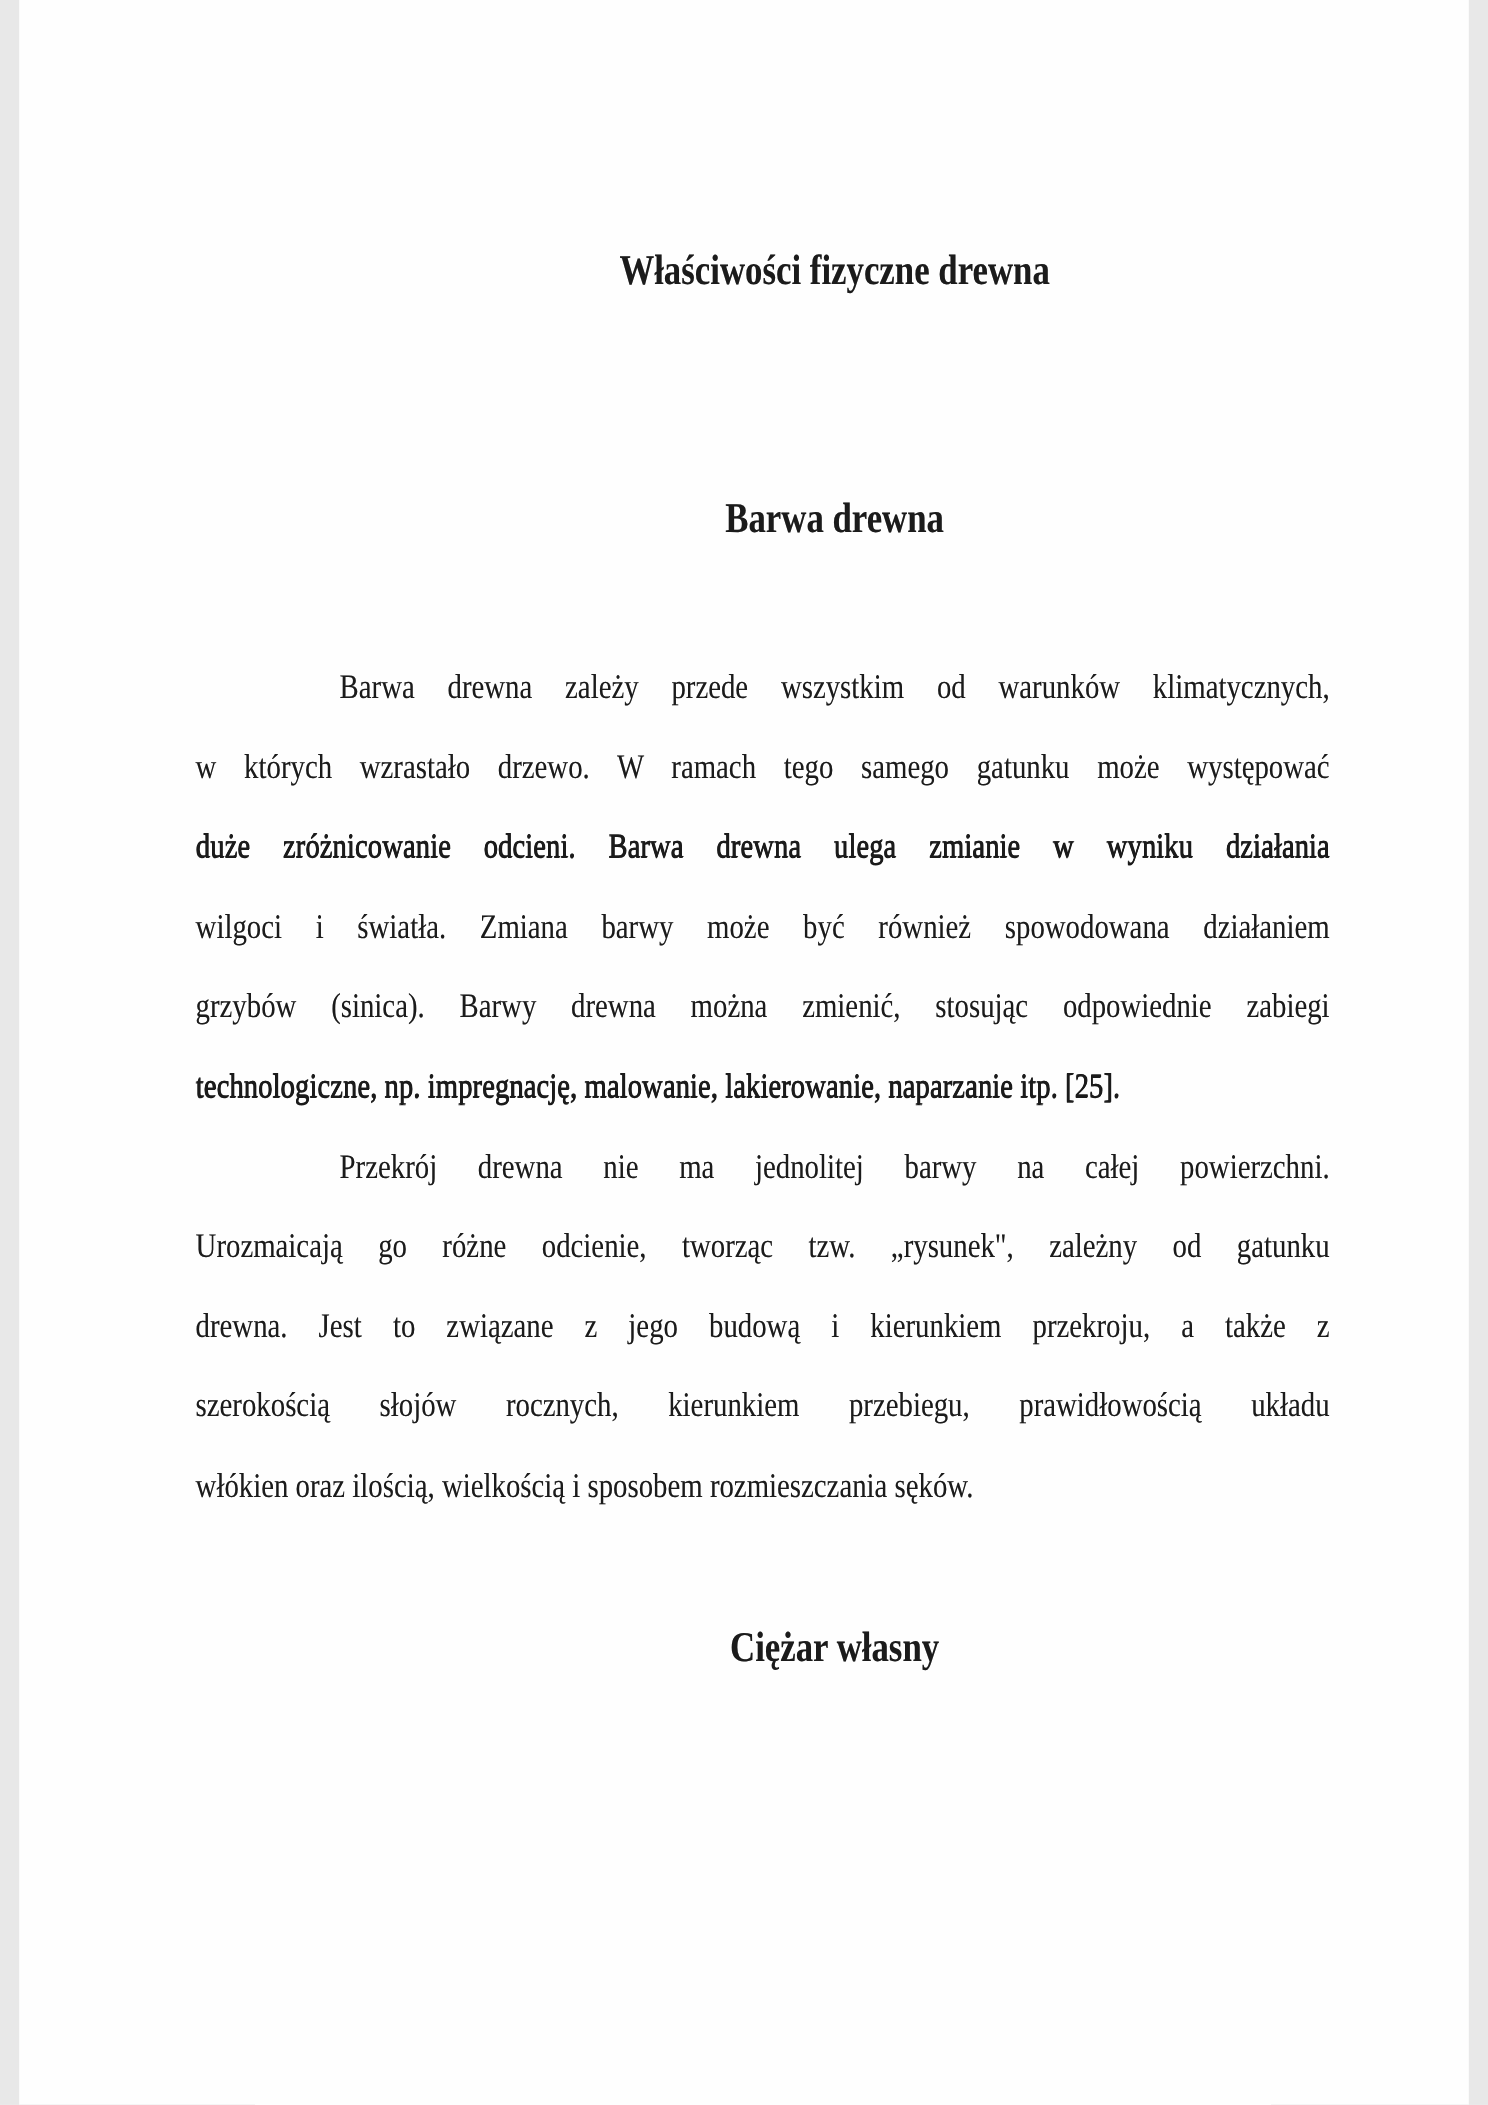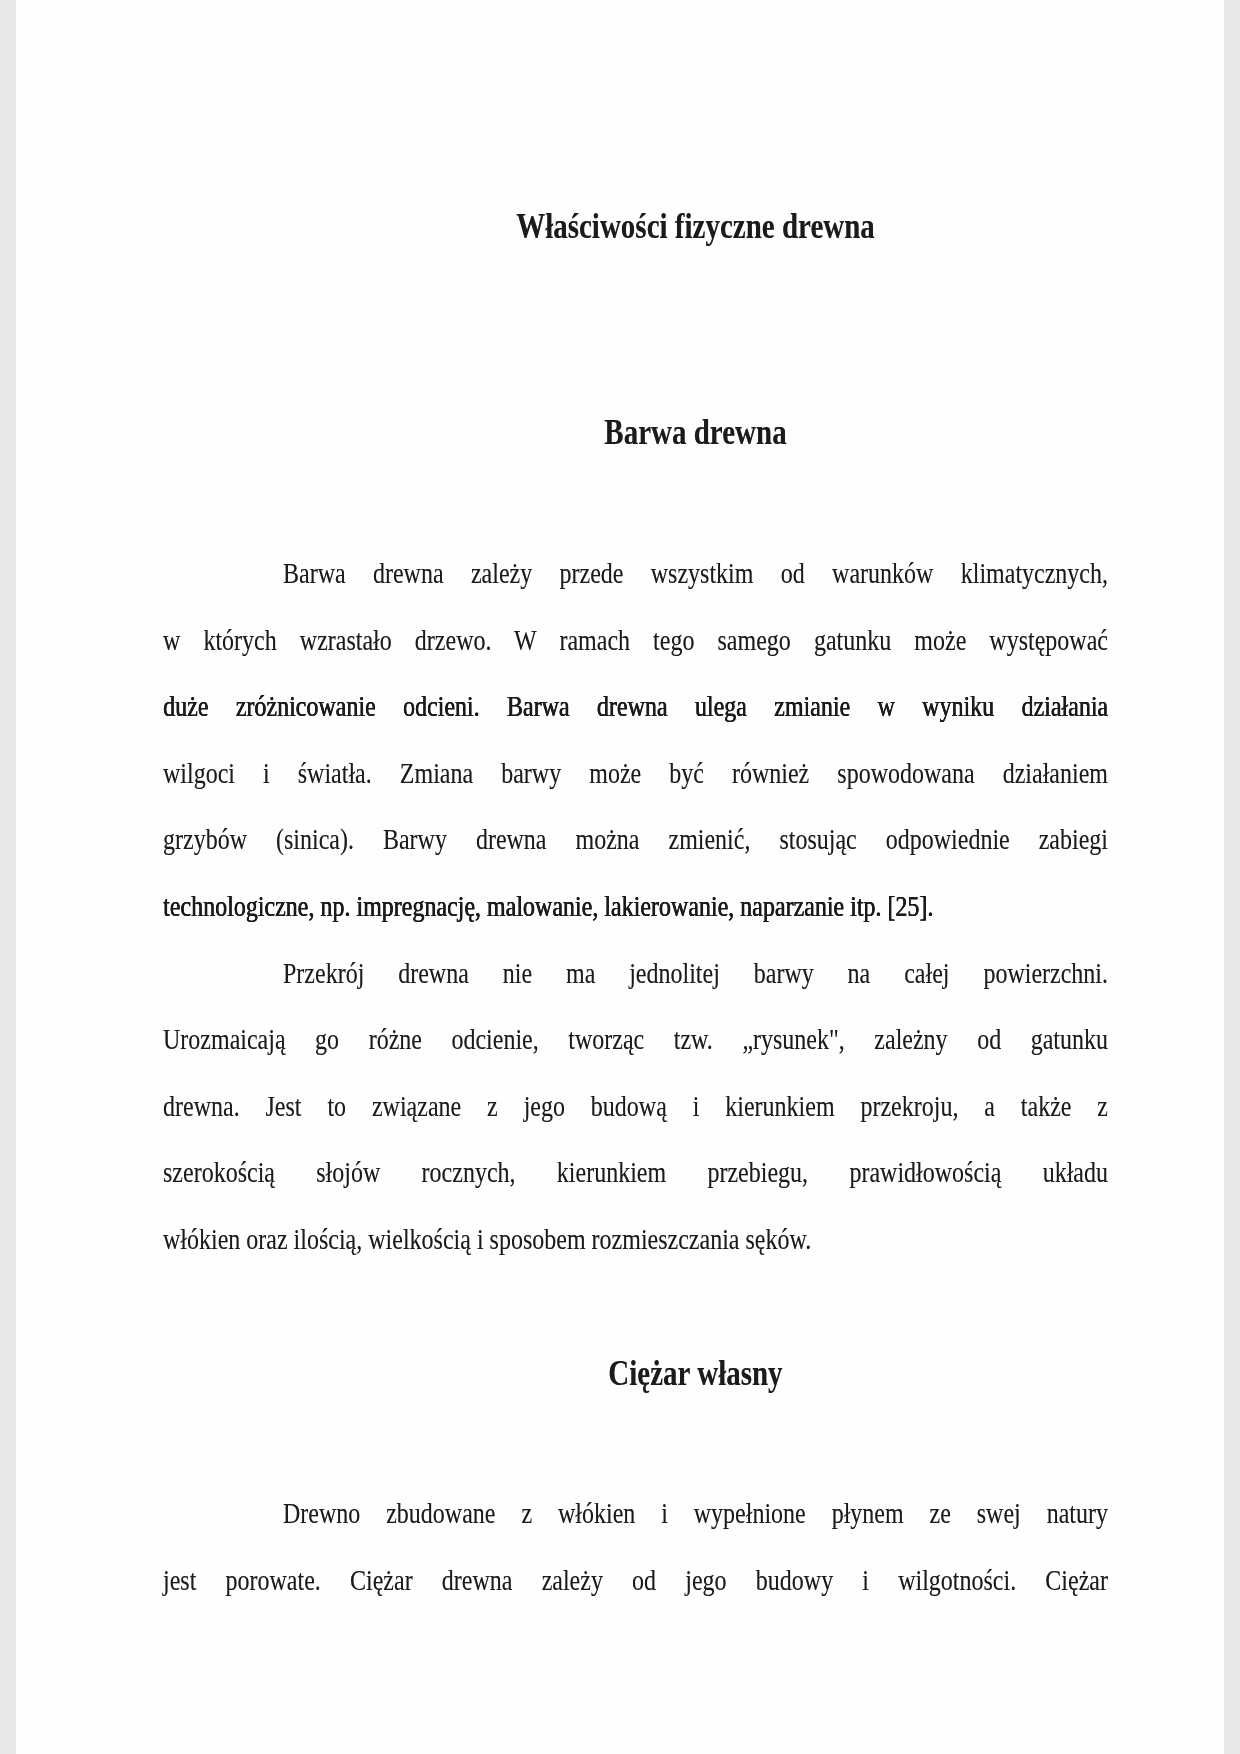--- a/index.html
+++ b/index.html
@@ -66,20 +66,14 @@
       <div class="ln ind">Przekrój drewna nie ma jednolitej barwy na całej powierzchni.</div>
       <div class="ln">Urozmaicają go różne odcienie, tworząc tzw. „rysunek", zależny od gatunku</div>
       <div class="ln">drewna. Jest to związane z jego budową i kierunkiem przekroju, a także z</div>
       <div class="ln">szerokością słojów rocznych, kierunkiem przebiegu, prawidłowością układu</div>
       <div class="ln last">włókien oraz ilością, wielkością i sposobem rozmieszczania sęków.</div>
     </div>
   </div>
 
   <h2 class="sec-heading h-ciezar">Ciężar własny</h2>
 
-  <div class="body-block block-2">
-    <div class="para">
-      <div class="ln ind">Drewno zbudowane z włókien i wypełnione płynem ze swej natury</div>
-      <div class="ln">jest porowate. Ciężar drewna zależy od jego budowy i wilgotności. Ciężar</div>
-    </div>
-  </div>
 
 </div>
 
 </body></html>

